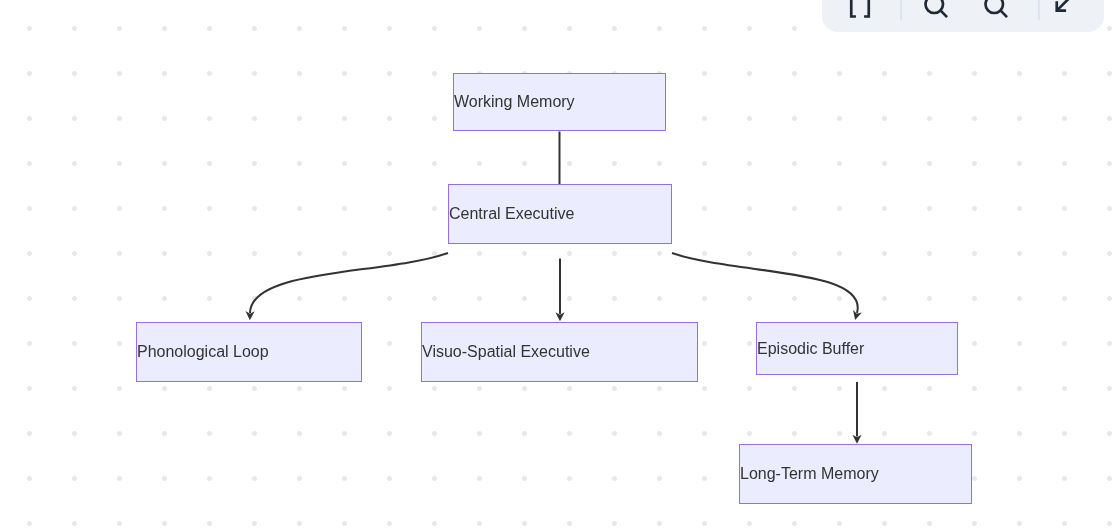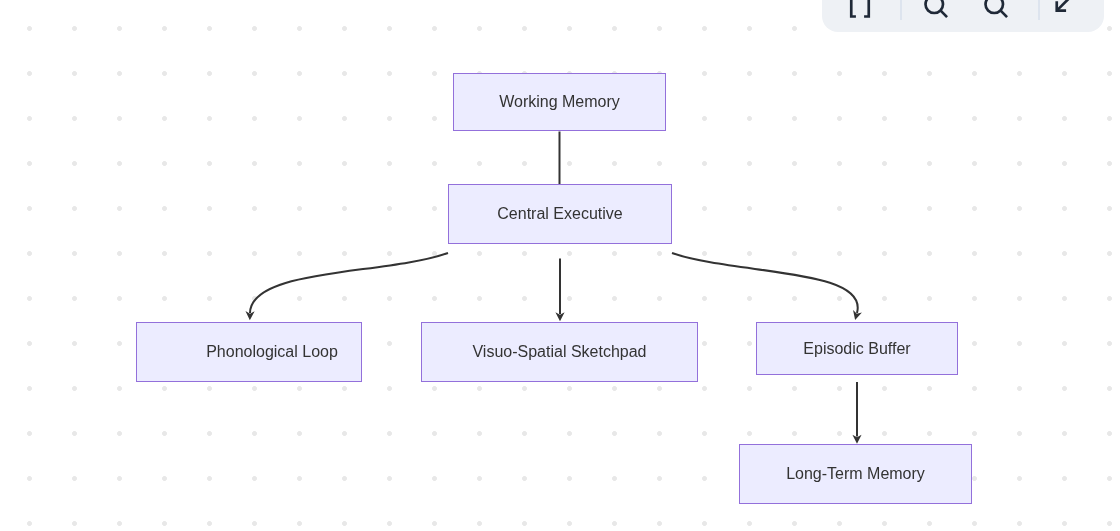--- a/index.html
+++ b/index.html
@@ -13,21 +13,21 @@
     position:absolute; inset:0;
     background-image: radial-gradient(#e8e8e8 2.2px, transparent 2.4px);
     background-size:45px 45px;
     background-position:7px 6px;
   }
   .edges { position:absolute; left:0; top:0; width:1120px; height:531px; pointer-events:none; }
   .node {
     position:absolute;
     background:#ECECFF;
     border:1.5px solid #9370DB;
-    display:flex; align-items:center; justify-content:center;
+    display:flex; align-items:center; justify-content:flex-start;
     font-size:16px; color:#333333;
     white-space:nowrap;
   }
   .toolbar {
     position:absolute; left:822px; top:-22px; width:282px; height:54px;
     background:#eef1f5; border-radius:16px; overflow:hidden;
   }
   .tool-btn {
     position:absolute; top:14px; width:28px; height:28px;
     background:none; border:none; padding:0; cursor:pointer;
@@ -61,26 +61,26 @@
   </svg>
 
   <div class="node" style="left:453px; top:73px; width:213px; height:58px;">
     <span>Working Memory</span>
   </div>
 
   <div class="node" style="left:448px; top:184px; width:224px; height:60px;">
     <span>Central Executive</span>
   </div>
 
-  <div class="node" style="left:136px; top:322px; width:226px; height:60px;padding-left:46px;">
+  <div class="node" style="left:136px; top:322px; width:226px; height:60px;">
     <span>Phonological Loop</span>
   </div>
 
   <div class="node" style="left:421px; top:322px; width:277px; height:60px;">
-    <span>Visuo-Spatial Sketchpad</span>
+    <span>Visuo-Spatial Executive</span>
   </div>
 
   <div class="node" style="left:756px; top:322px; width:202px; height:53px;">
     <span>Episodic Buffer</span>
   </div>
 
   <div class="node" style="left:739px; top:444px; width:233px; height:60px;">
     <span>Long-Term Memory</span>
   </div>
 

